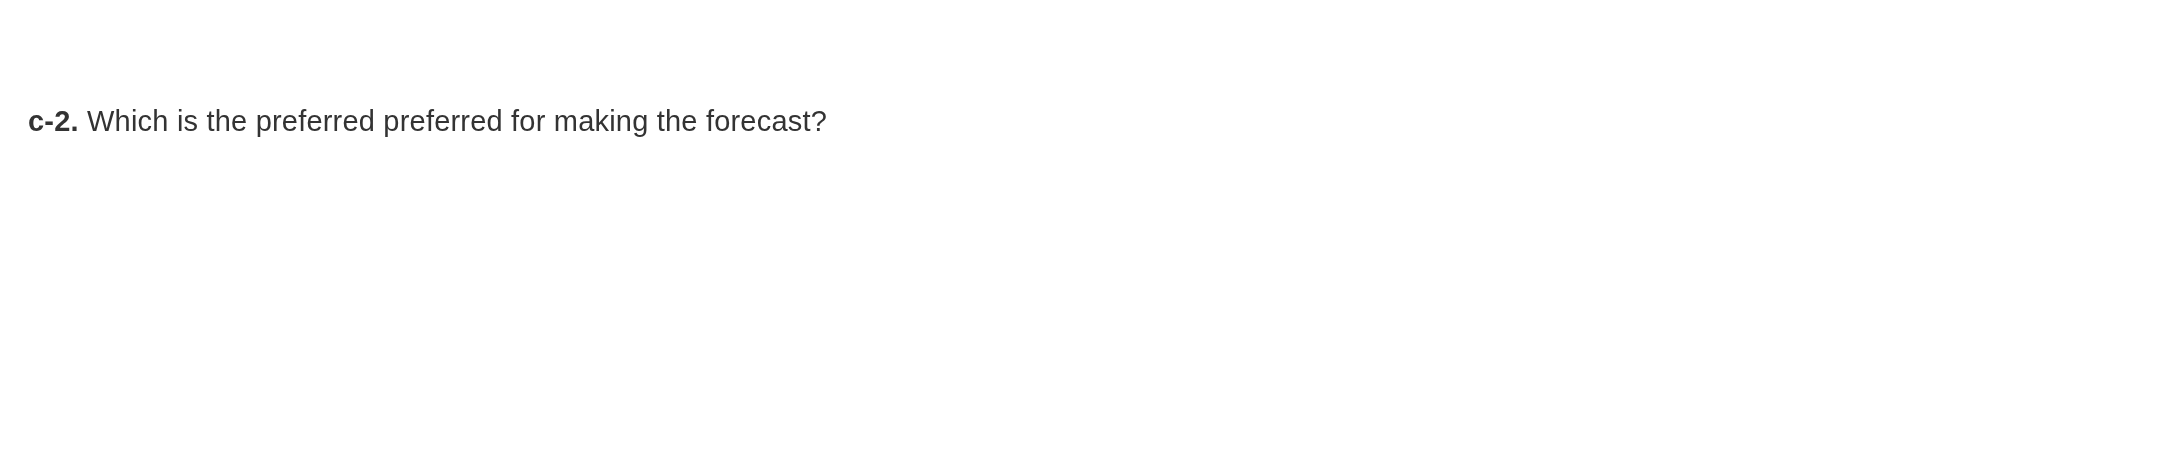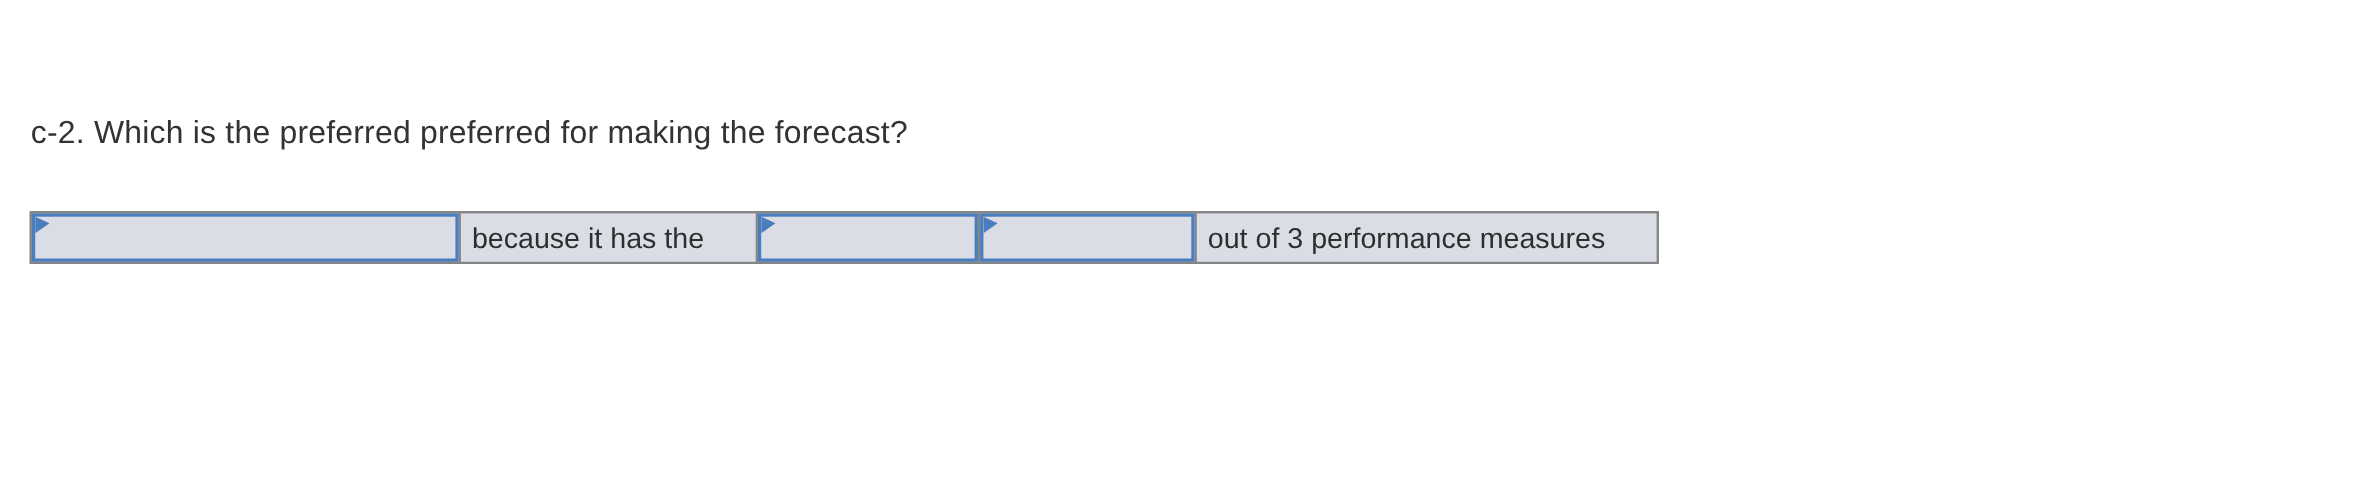--- a/index.html
+++ b/index.html
@@ -19,21 +19,21 @@
   .question {
     position: absolute;
     left: 28px;
     top: 102px;
     font-size: 29px;
     line-height: 38px;
     color: #333333;
     letter-spacing: 0.2px;
     white-space: nowrap;
   }
-  .question .q-prefix { font-weight: 400; }
+  .question .q-prefix { font-weight: 700; }
   .answer-row {
     position: absolute;
     left: 27px;
     top: 192px;
     display: flex;
     gap: 2px;
     border: 2px solid #848484;
     background: #848484; 
   }
   .cell {
@@ -68,39 +68,14 @@
 </head>
 <body>
 
 <div class="canvas">
 
   <div class="question">
     <span class="q-prefix">c-2.</span>
     <span> <span>Which is the preferred preferred for making the forecast?</span></span>
   </div>
 
-  <div class="answer-row">
-
-    <div class="cell input w1">
-      <svg class="flag" width="14" height="16" viewBox="0 0 14 16">
-        <polygon points="0,0 13,6 0,15" fill="#4a7dbb"></polygon>
-      </svg>
-    </div>
-
-    <div class="cell text w2">because it has the</div>
-
-    <div class="cell input w3">
-      <svg class="flag" width="14" height="16" viewBox="0 0 14 16">
-        <polygon points="0,0 13,6 0,15" fill="#4a7dbb"></polygon>
-      </svg>
-    </div>
-
-    <div class="cell input w4">
-      <svg class="flag" width="14" height="16" viewBox="0 0 14 16">
-        <polygon points="0,0 13,6 0,15" fill="#4a7dbb"></polygon>
-      </svg>
-    </div>
-
-    <div class="cell text w5">out of 3 performance measures</div>
-
-  </div>
 
 </div>
 
 </body></html>

